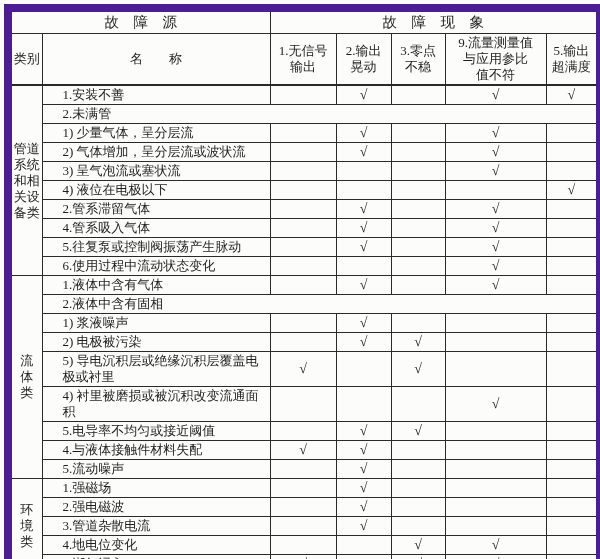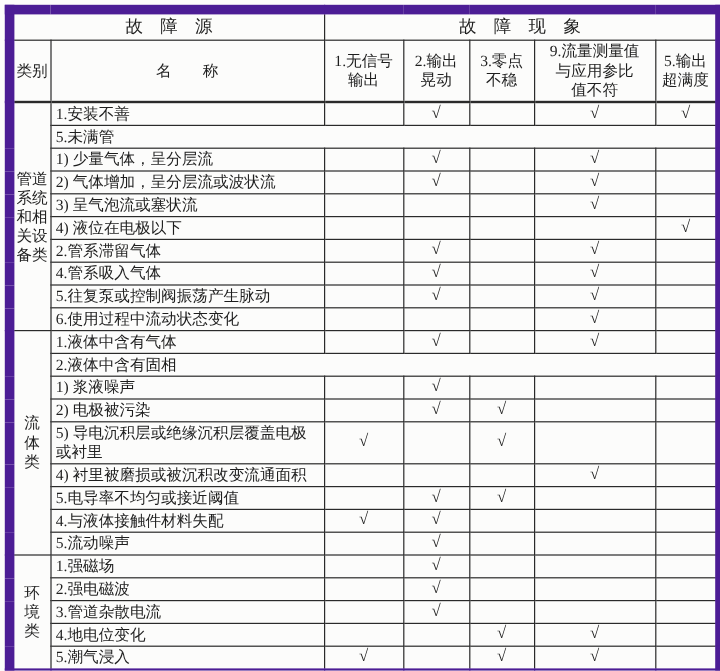--- a/index.html
+++ b/index.html
@@ -42,21 +42,21 @@
     font-size: 13px;
     padding: 1px 3px;
     vertical-align: middle;
     background: #fcfcfb;
   }
   td.cat {
     text-align: center;
     white-space: pre-line;
     padding: 19px 1px;
   }
-  td.name { text-align: left; padding-left: 4px; }
+  td.name { text-align: left; padding-left: 20px; }
   td.chk  { text-align: center; font-size: 14px; }
 </style>
 </head>
 <body>
 
 <div class="page">
   <table class="fault-table">
     <colgroup>
       <col style="width:34px">
       <col style="width:228px">
@@ -95,21 +95,21 @@
 关设
 备类</td>
           <td class="name">1.安装不善</td>
           <td class="chk"></td>
           <td class="chk">√</td>
           <td class="chk"></td>
           <td class="chk">√</td>
           <td class="chk">√</td>
         </tr>
         <tr>
-          <td class="name" colspan="6">5.未满管</td>
+          <td class="name" colspan="6">2.未满管</td>
         </tr>
         <tr>
           <td class="name">1) 少量气体，呈分层流</td>
           <td class="chk"></td>
           <td class="chk">√</td>
           <td class="chk"></td>
           <td class="chk">√</td>
           <td class="chk"></td>
         </tr>
         <tr>

